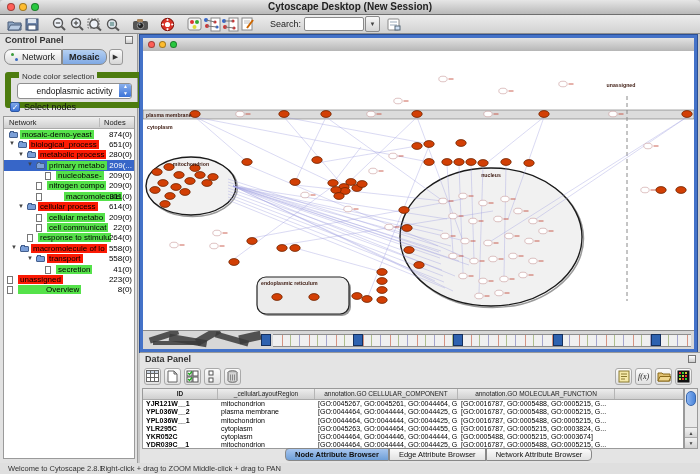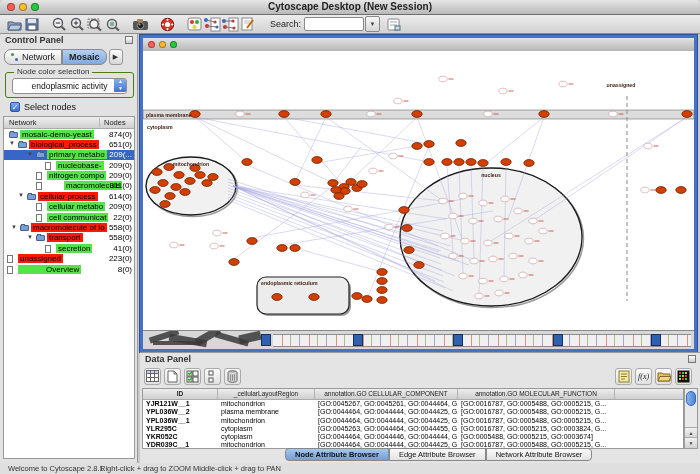--- a/index.html
+++ b/index.html
@@ -37,21 +37,21 @@
   #cptabs{position:absolute;left:4px;top:15px;width:130px;height:16px;display:flex;}
   .cptab{height:14px;border:1px solid #8a8a8a;font-size:9px;color:#222;display:flex;
     align-items:center;justify-content:center;gap:3px;padding:0 6px;background:linear-gradient(#fdfdfd,#dcdcdc);}
   .cptab.first{border-radius:7px 0 0 7px;}
   .cptab.sel{background:linear-gradient(#b5d0f2,#7fa9e4);border-radius:0 7px 7px 0;font-weight:bold;}
   .tabarrow{width:12px;height:14px;margin-left:2px;border:1px solid #999;border-radius:3px;
     background:linear-gradient(#fdfdfd,#d6d6d6);font-size:7px;color:#333;display:flex;align-items:center;justify-content:center;}
   .netticon{width:8px;height:9px;position:relative;}
   .netticon i{position:absolute;border-radius:50%;width:3px;height:3px;}
   #groupbox{position:absolute;left:5px;top:38px;width:127px;height:24px;
-    border:1px solid #4d7c0f;border-radius:3px;}
+    border:6px solid #4d7c0f;border-radius:3px;}
   #grouplbl{position:absolute;left:8px;top:-6px;background:#e2e2e2;padding:0 3px;font-size:8px;color:#333;}
   #dropdown{position:absolute;left:6px;top:5px;width:113px;height:14px;background:#fff;
     border:1px solid #8f8f8f;border-radius:3px;font-size:8.5px;color:#111;
     display:flex;align-items:center;justify-content:center;overflow:hidden;}
   #dropcap{position:absolute;right:-1px;top:-1px;width:13px;height:14px;border-radius:0 3px 3px 0;
     background:linear-gradient(#8fb4ee,#3c74d8);color:#fff;font-size:5px;line-height:7px;text-align:center;}
   #selrow{position:absolute;left:10px;top:67px;height:11px;display:flex;align-items:center;gap:4px;}
   #chk{width:10px;height:10px;border-radius:2px;background:linear-gradient(#7fa9ea,#3a72d4);
     border:1px solid #2d57a4;color:#fff;font-size:8px;line-height:9px;text-align:center;box-sizing:border-box;}
   #selrow span{font-size:9px;color:#111;}
@@ -298,20 +298,26 @@
             <span class="fi" style="left: 5px;"></span>
             <span class="tlabel green" style="left: 16px;">mosaic-demo-yeast</span>
             <span class="tcount">874(0)</span>
           </div>
           <div class="trow">
             <span class="tarrow" style="left: 5px;">▼</span>
             <span class="fi" style="left: 14px;"></span>
             <span class="tlabel red" style="left: 25px;">biological_process</span>
             <span class="tcount">651(0)</span>
           </div>
+          <div class="trow">
+            <span class="tarrow" style="left: 14px;">▼</span>
+            <span class="fi" style="left: 23px;"></span>
+            <span class="tlabel red" style="left: 34px;">metabolic process</span>
+            <span class="tcount">280(0)</span>
+          </div>
           <div class="trow sel">
             <span class="tarrow" style="left: 23px;">▼</span>
             <span class="fi" style="left: 32px;"></span>
             <span class="tlabel green" style="left: 43px;">primary metabo</span>
             <span class="tcount">209(...</span>
           </div>
           <div class="trow">
             <span class="pg" style="left: 41px;"></span>
             <span class="tlabel green" style="left: 52px;">nucleobase-</span>
             <span class="tcount">209(0)</span>
@@ -334,20 +340,25 @@
           </div>
           <div class="trow">
             <span class="pg" style="left: 32px;"></span>
             <span class="tlabel green" style="left: 43px;">cellular metabo</span>
             <span class="tcount">209(0)</span>
           </div>
           <div class="trow">
             <span class="pg" style="left: 32px;"></span>
             <span class="tlabel green" style="left: 43px;">cell communicat</span>
             <span class="tcount">22(0)</span>
+          </div>
+          <div class="trow">
+            <span class="pg" style="left: 23px;"></span>
+            <span class="tlabel green" style="left: 34px;">response to stimulu</span>
+            <span class="tcount">264(0)</span>
           </div>
           <div class="trow">
             <span class="tarrow" style="left: 7px;">▼</span>
             <span class="fi" style="left: 16px;"></span>
             <span class="tlabel red" style="left: 27px;">macromolecule of lo</span>
             <span class="tcount">558(0)</span>
           </div>
           <div class="trow">
             <span class="tarrow" style="left: 23px;">▼</span>
             <span class="fi" style="left: 32px;"></span>

